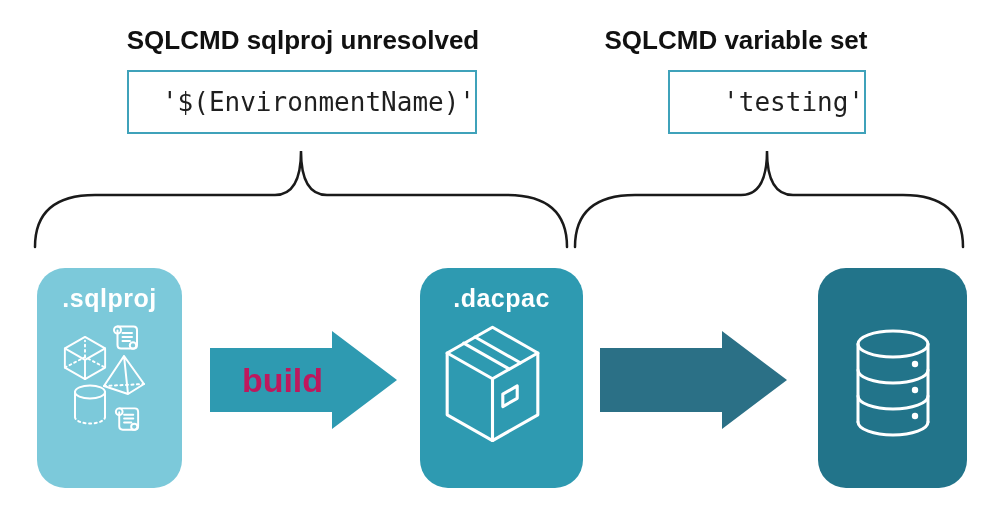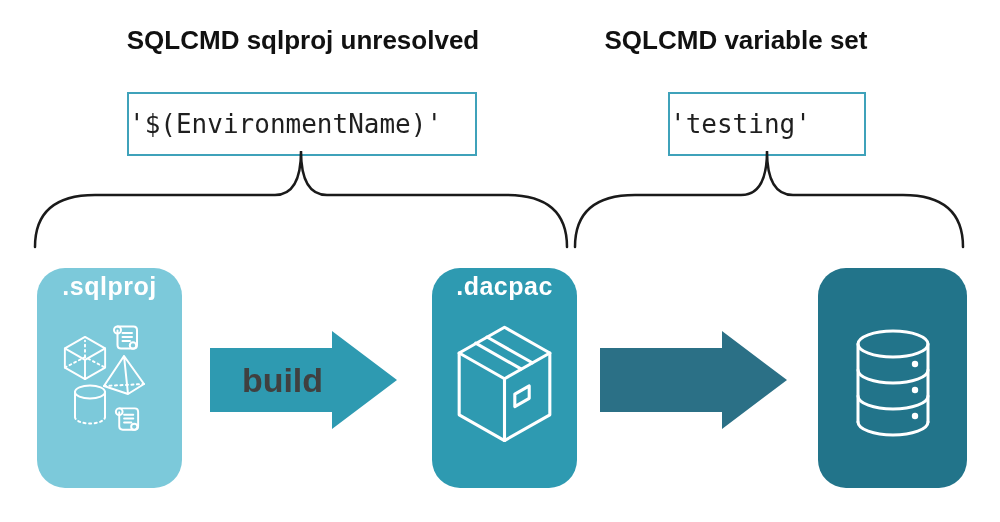--- a/index.html
+++ b/index.html
@@ -9,46 +9,46 @@
     font-family:"Liberation Sans", sans-serif;
     overflow:hidden;position:relative;
   }
   .abs{position:absolute;}
   .heading{
     top:24px;height:32px;
     font-size:26px;font-weight:bold;color:var(--heading-text,#111);
     text-align:center;line-height:32px;white-space:nowrap;
   }
   .codebox{
-    top:92px;height:64px;box-sizing:border-box;
+    top:70px;height:64px;box-sizing:border-box;
     border:2.5px solid var(--code-border,#3fa2ba);
     background:#fff;
-    display:flex;align-items:center;justify-content:flex-start;
+    display:flex;align-items:center;justify-content:flex-end;
   }
   .codebox span{
     font-family:"DejaVu Sans Mono", monospace;
     font-size:26px;color:var(--code-text,#1f1f1f);white-space:pre;
   }
   .brace{stroke:var(--brace,#1a1a1a);fill:none;stroke-width:2.5;stroke-linecap:round;}
   .card{
     top:268px;height:220px;border-radius:28px;
   }
   .card-label{
-    display:block;padding-top:4px;text-align:center;
+    display:block;padding-top:16px;text-align:center;
     color:#fff;font-weight:bold;font-size:25px;letter-spacing:.5px;
   }
   .st{fill:none;stroke:var(--icon-white,#fff);stroke-width:2;stroke-linecap:round;stroke-linejoin:round;}
   .st3{fill:none;stroke:var(--icon-white,#fff);stroke-width:3;stroke-linecap:round;stroke-linejoin:round;}
   .dash{stroke-dasharray:2 3.5;}
   .dot{fill:var(--icon-white,#fff);stroke:none;}
   .arrow{top:331px;width:187px;height:98px;}
   .arrow-label{
     position:absolute;left:0;top:0;width:145px;height:98px;
     display:flex;align-items:center;justify-content:center;
-    color:#404040;font-weight:bold;font-size:34px;
+    color:#be185d;font-weight:bold;font-size:34px;
   }
 </style>
 </head>
 <body>
 
 <div class="abs heading" style="left:53px;width:500px;">SQLCMD sqlproj unresolved</div>
 
 <div class="abs heading" style="left:536px;width:400px;">SQLCMD variable set</div>
 
 <div class="abs codebox" style="left:127px;width:350px;">
@@ -103,21 +103,21 @@
   </svg>
 </div>
 
 <div class="abs arrow" style="left:210px;">
   <svg width="187" height="98" viewBox="0 0 187 98">
     <polygon points="0,17 122,17 122,0 187,49 122,98 122,81 0,81" fill="var(--mid-teal,#2e9ab1)"></polygon>
   </svg>
   <div class="arrow-label">build</div>
 </div>
 
-<div class="abs card" style="left:432px;width:145px;background:var(--mid-teal,#2e9ab1);">
+<div class="abs card" style="left:420px;width:163px;background:var(--mid-teal,#2e9ab1);">
   <span class="card-label">.dacpac</span>
 
   <svg class="abs" style="left:21px;top:55px;" width="103" height="129" viewBox="0 0 100 125">
     <path class="st3" d="M50,4 L94,29 L94,89 L50,114 L6,89 L6,29 Z"></path>
     <path class="st3" d="M6,29 L50,54 L94,29"></path>
     <path class="st3" d="M50,54 V114"></path>
     <path class="st3" d="M33,13.5 L77,38.5 M22,19.5 L66,44.5"></path>
     <path class="st3" d="M60,69 L74,61 L74,73 L60,81 Z"></path>
   </svg>
 </div>

